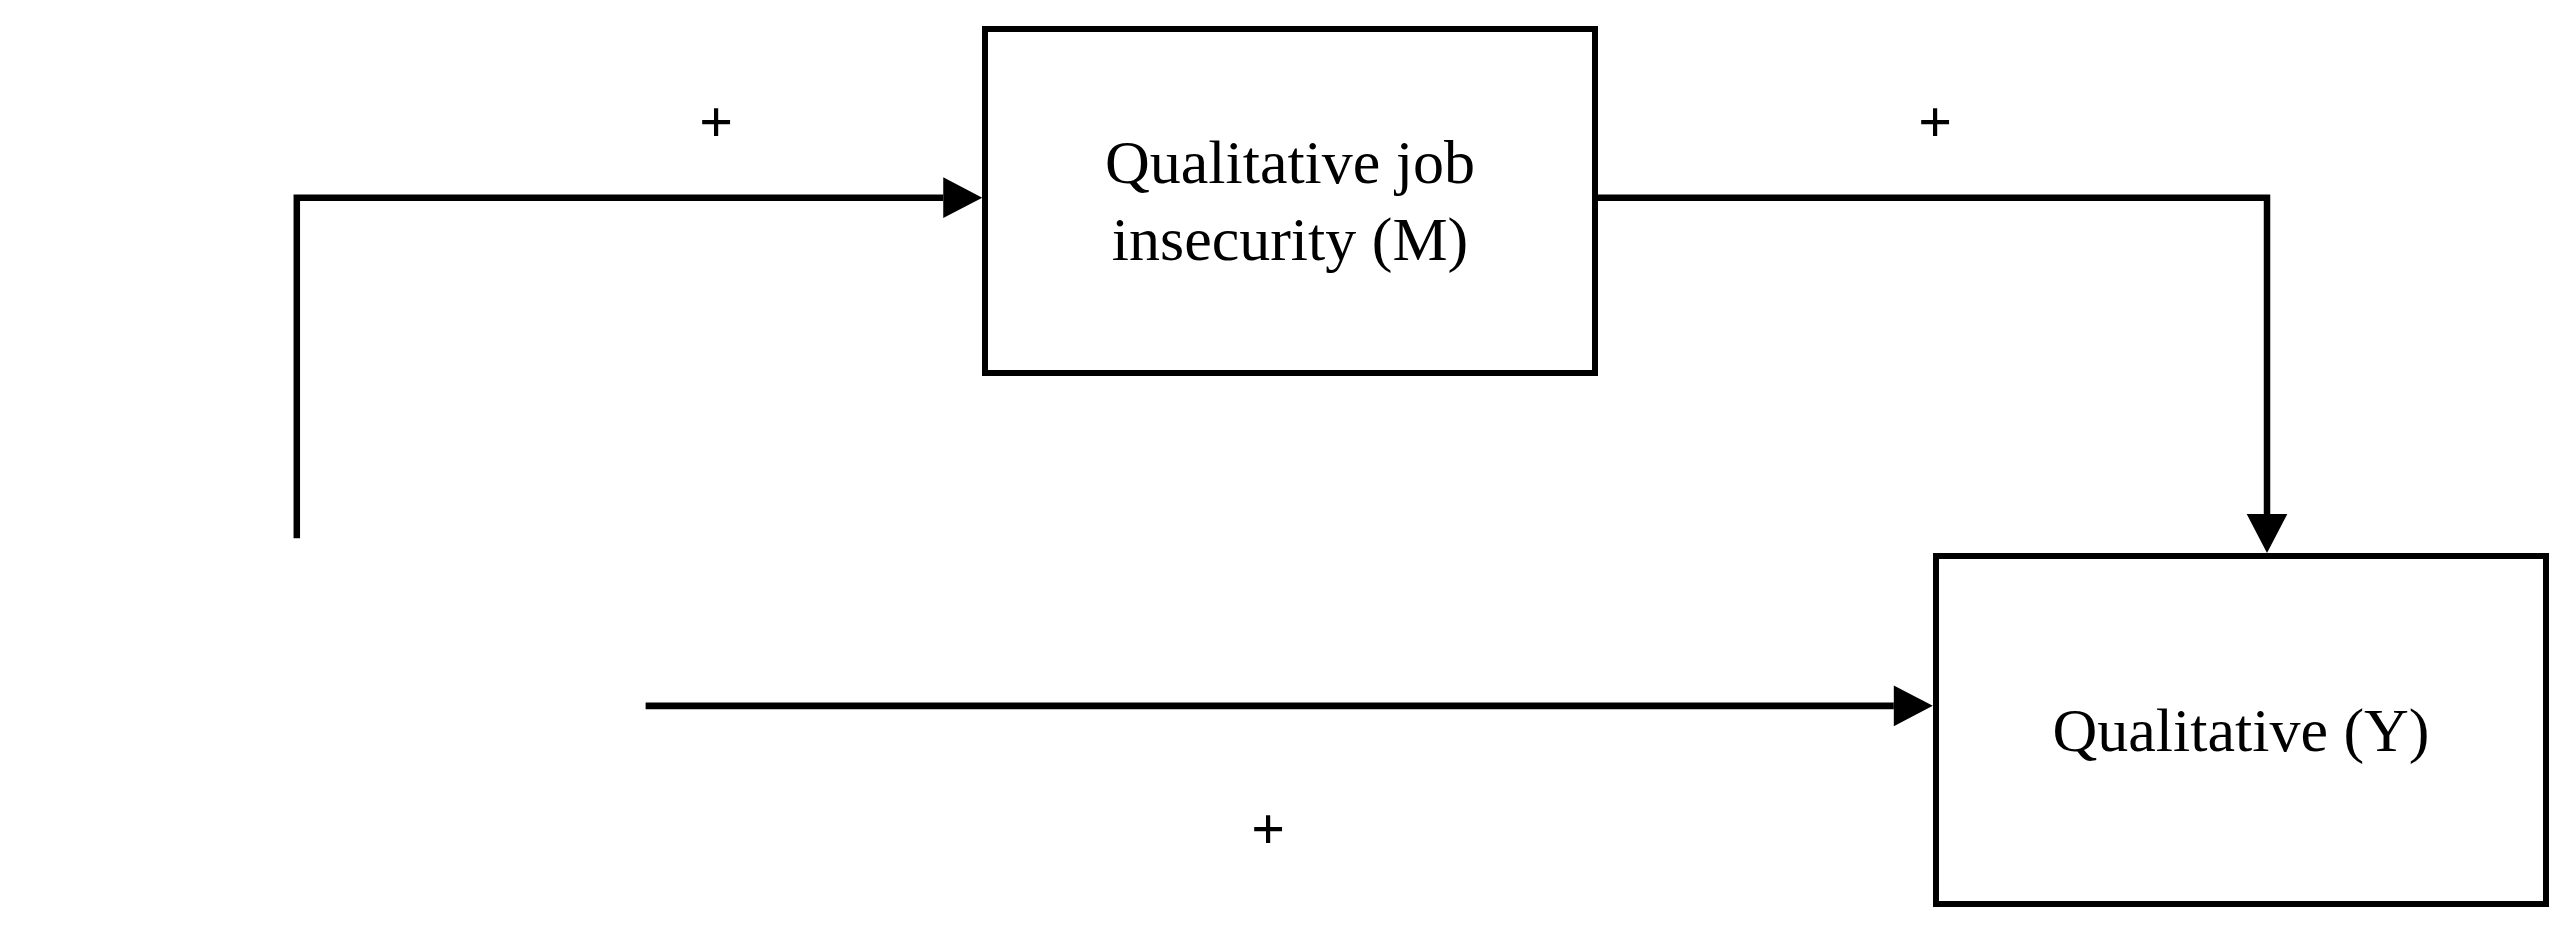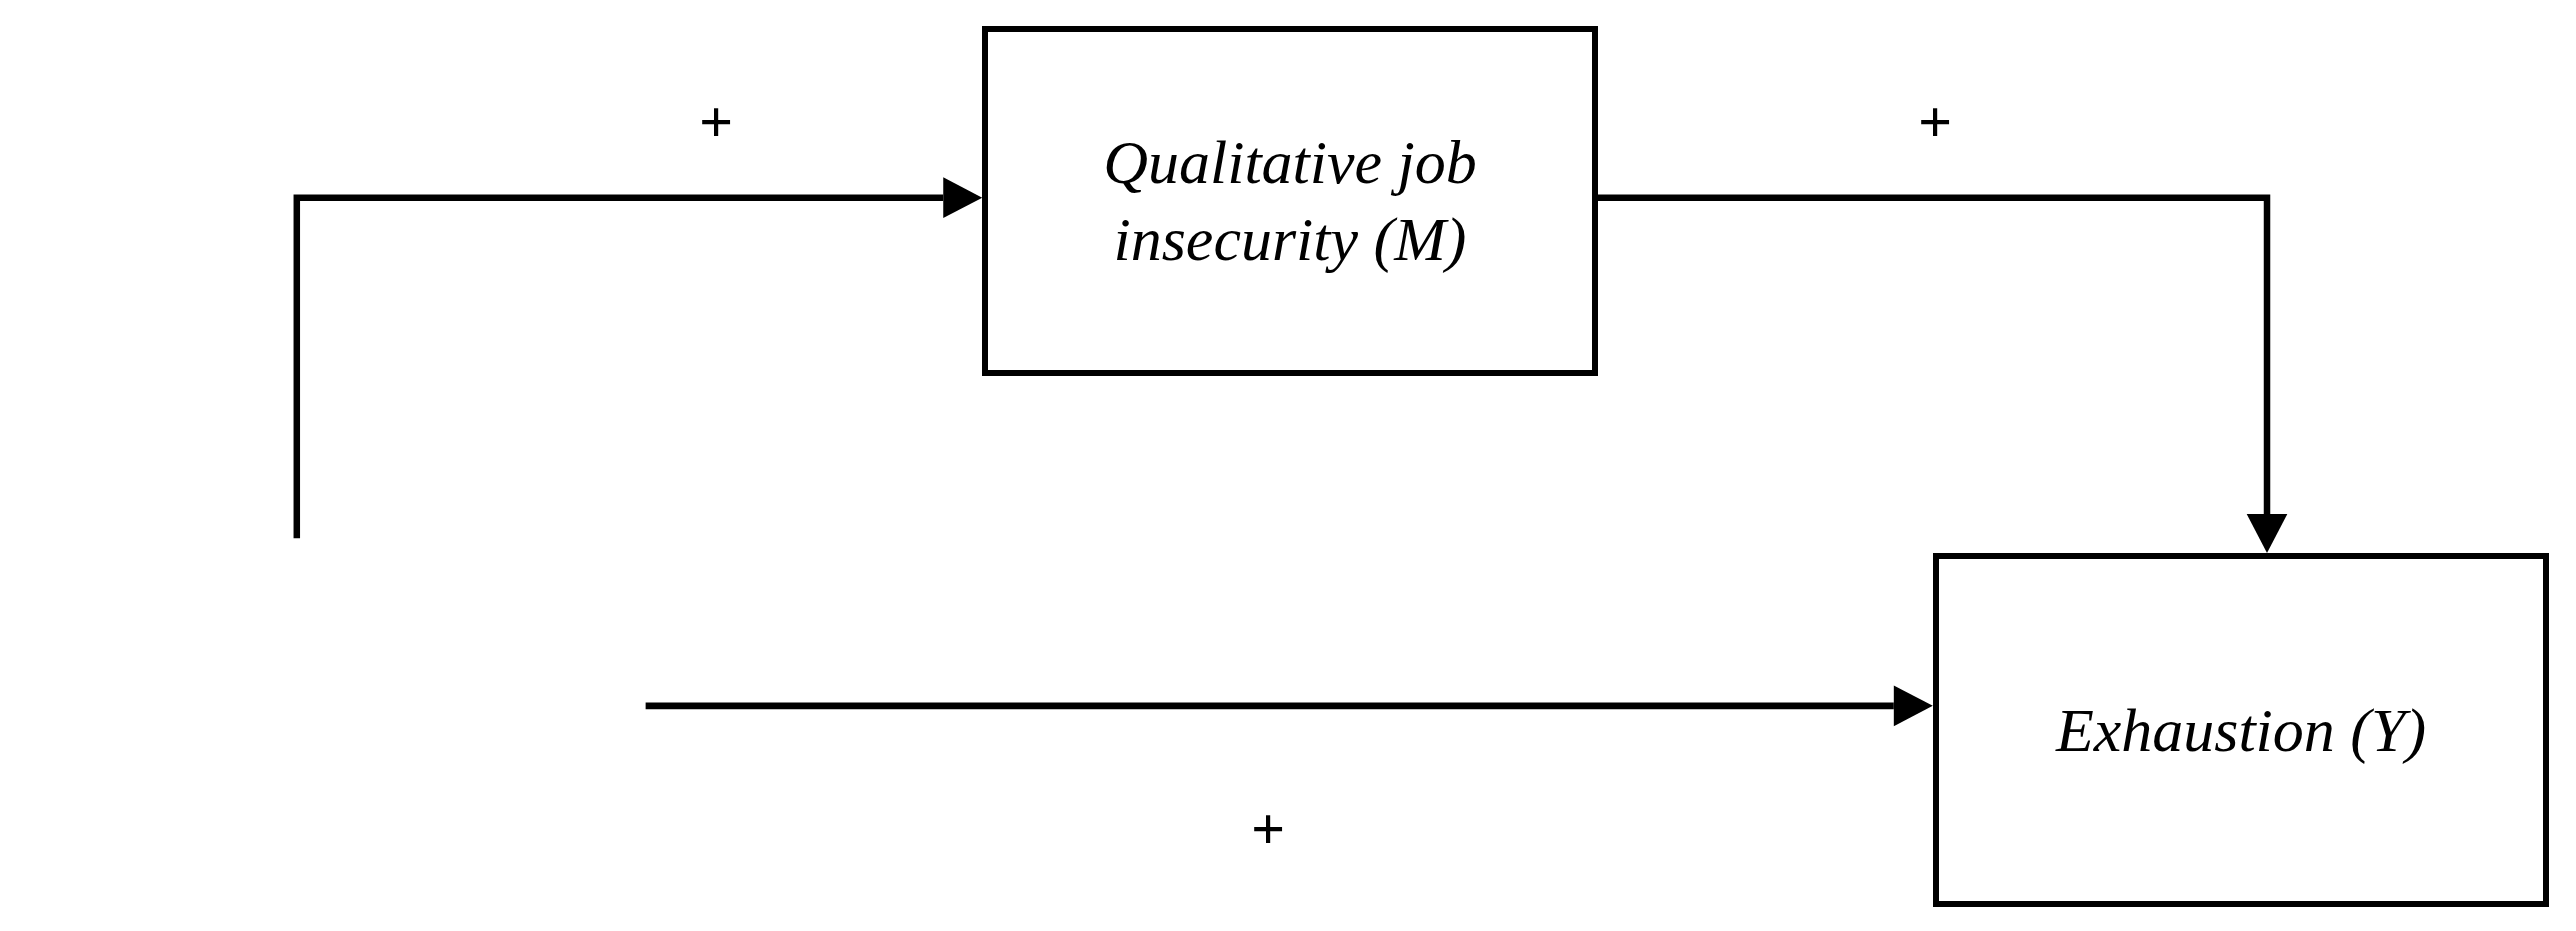--- a/index.html
+++ b/index.html
@@ -28,21 +28,20 @@
   }
   .node-box {
     position: absolute;
     box-sizing: border-box;
     border: 6.5px solid #000000;
     background: #ffffff;
     display: flex;
     align-items: center;
     justify-content: center;
     text-align: center;
-    font-style: italic;
   }
   .node-label {
     font-family: "Liberation Serif", "DejaVu Serif", serif;
     font-size: 62px;
     line-height: 1.24;
     color: #000000;
     padding: 0 14.6px;
     white-space: pre-line;
   }
   #node-x {
@@ -109,21 +108,21 @@
     </g>
   </svg>
 
 
   <div class="node-box" id="node-m">
     <span class="node-label">Qualitative job
 insecurity (M)</span>
   </div>
 
   <div class="node-box" id="node-y">
-    <span class="node-label">Exhaustion (Y)</span>
+    <span class="node-label">Qualitative (Y)</span>
   </div>
 
   <span class="sign-label" id="sign-a">+</span>
 
   <span class="sign-label" id="sign-b">+</span>
 
   <span class="sign-label" id="sign-c">+</span>
 
 </div>
 

